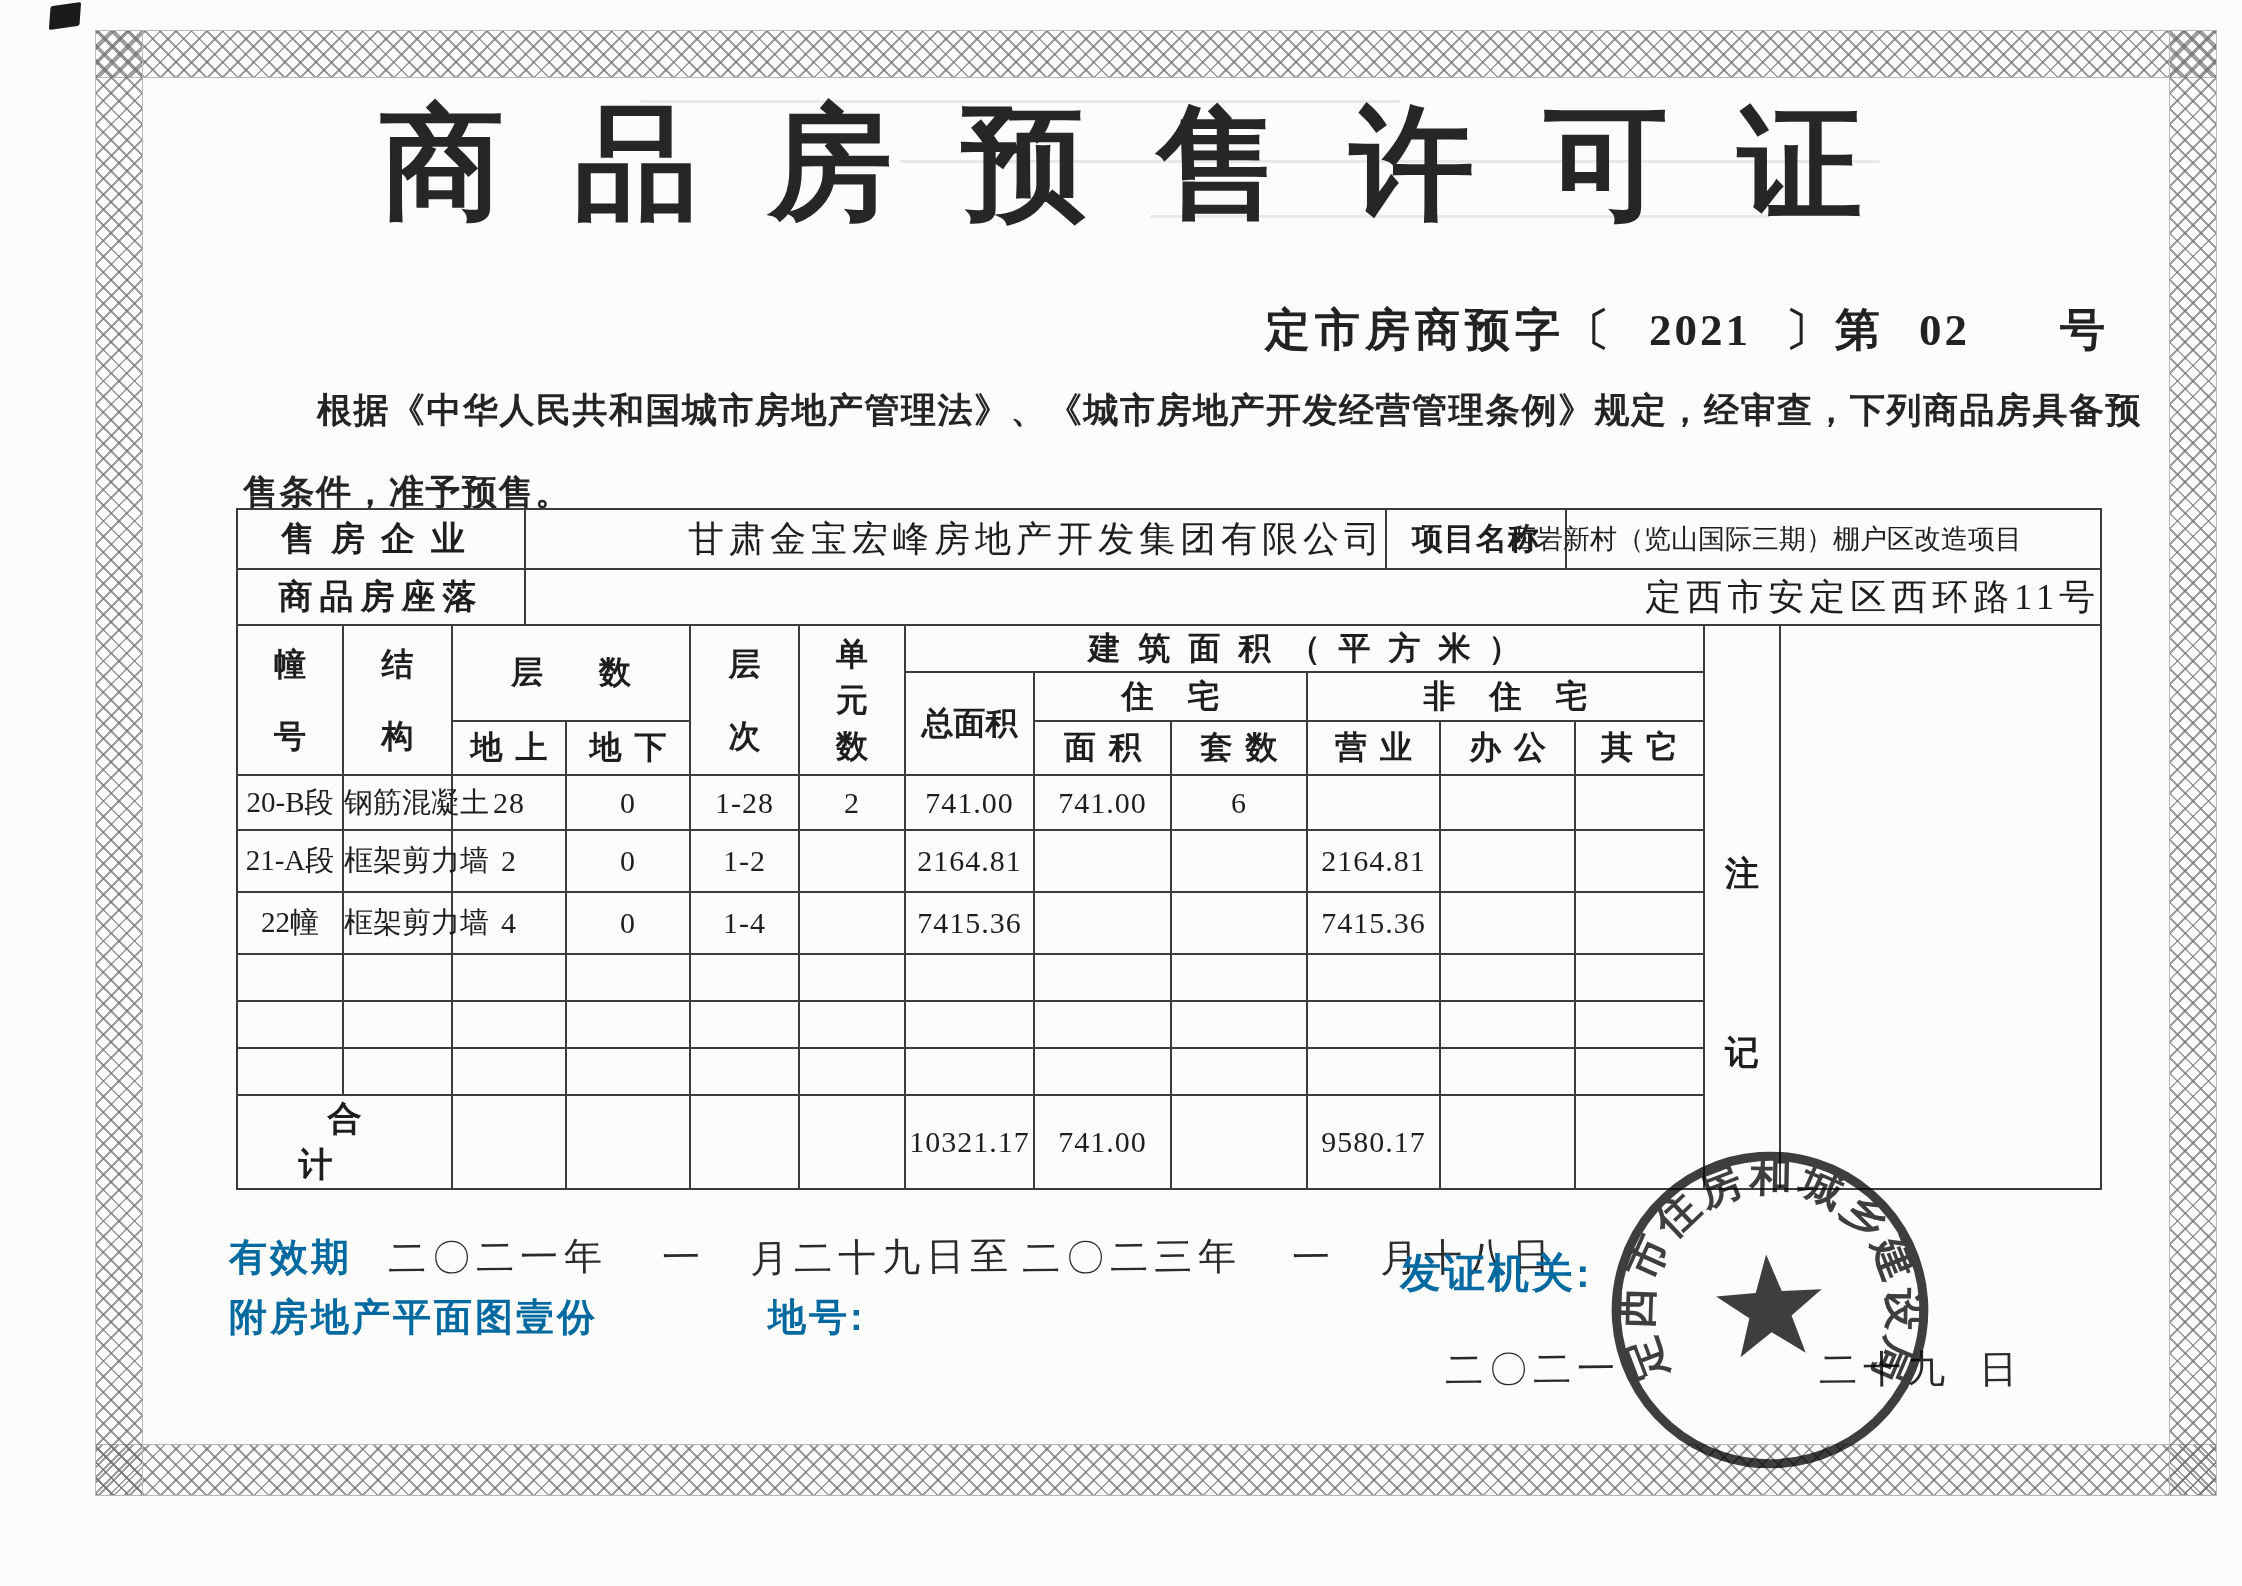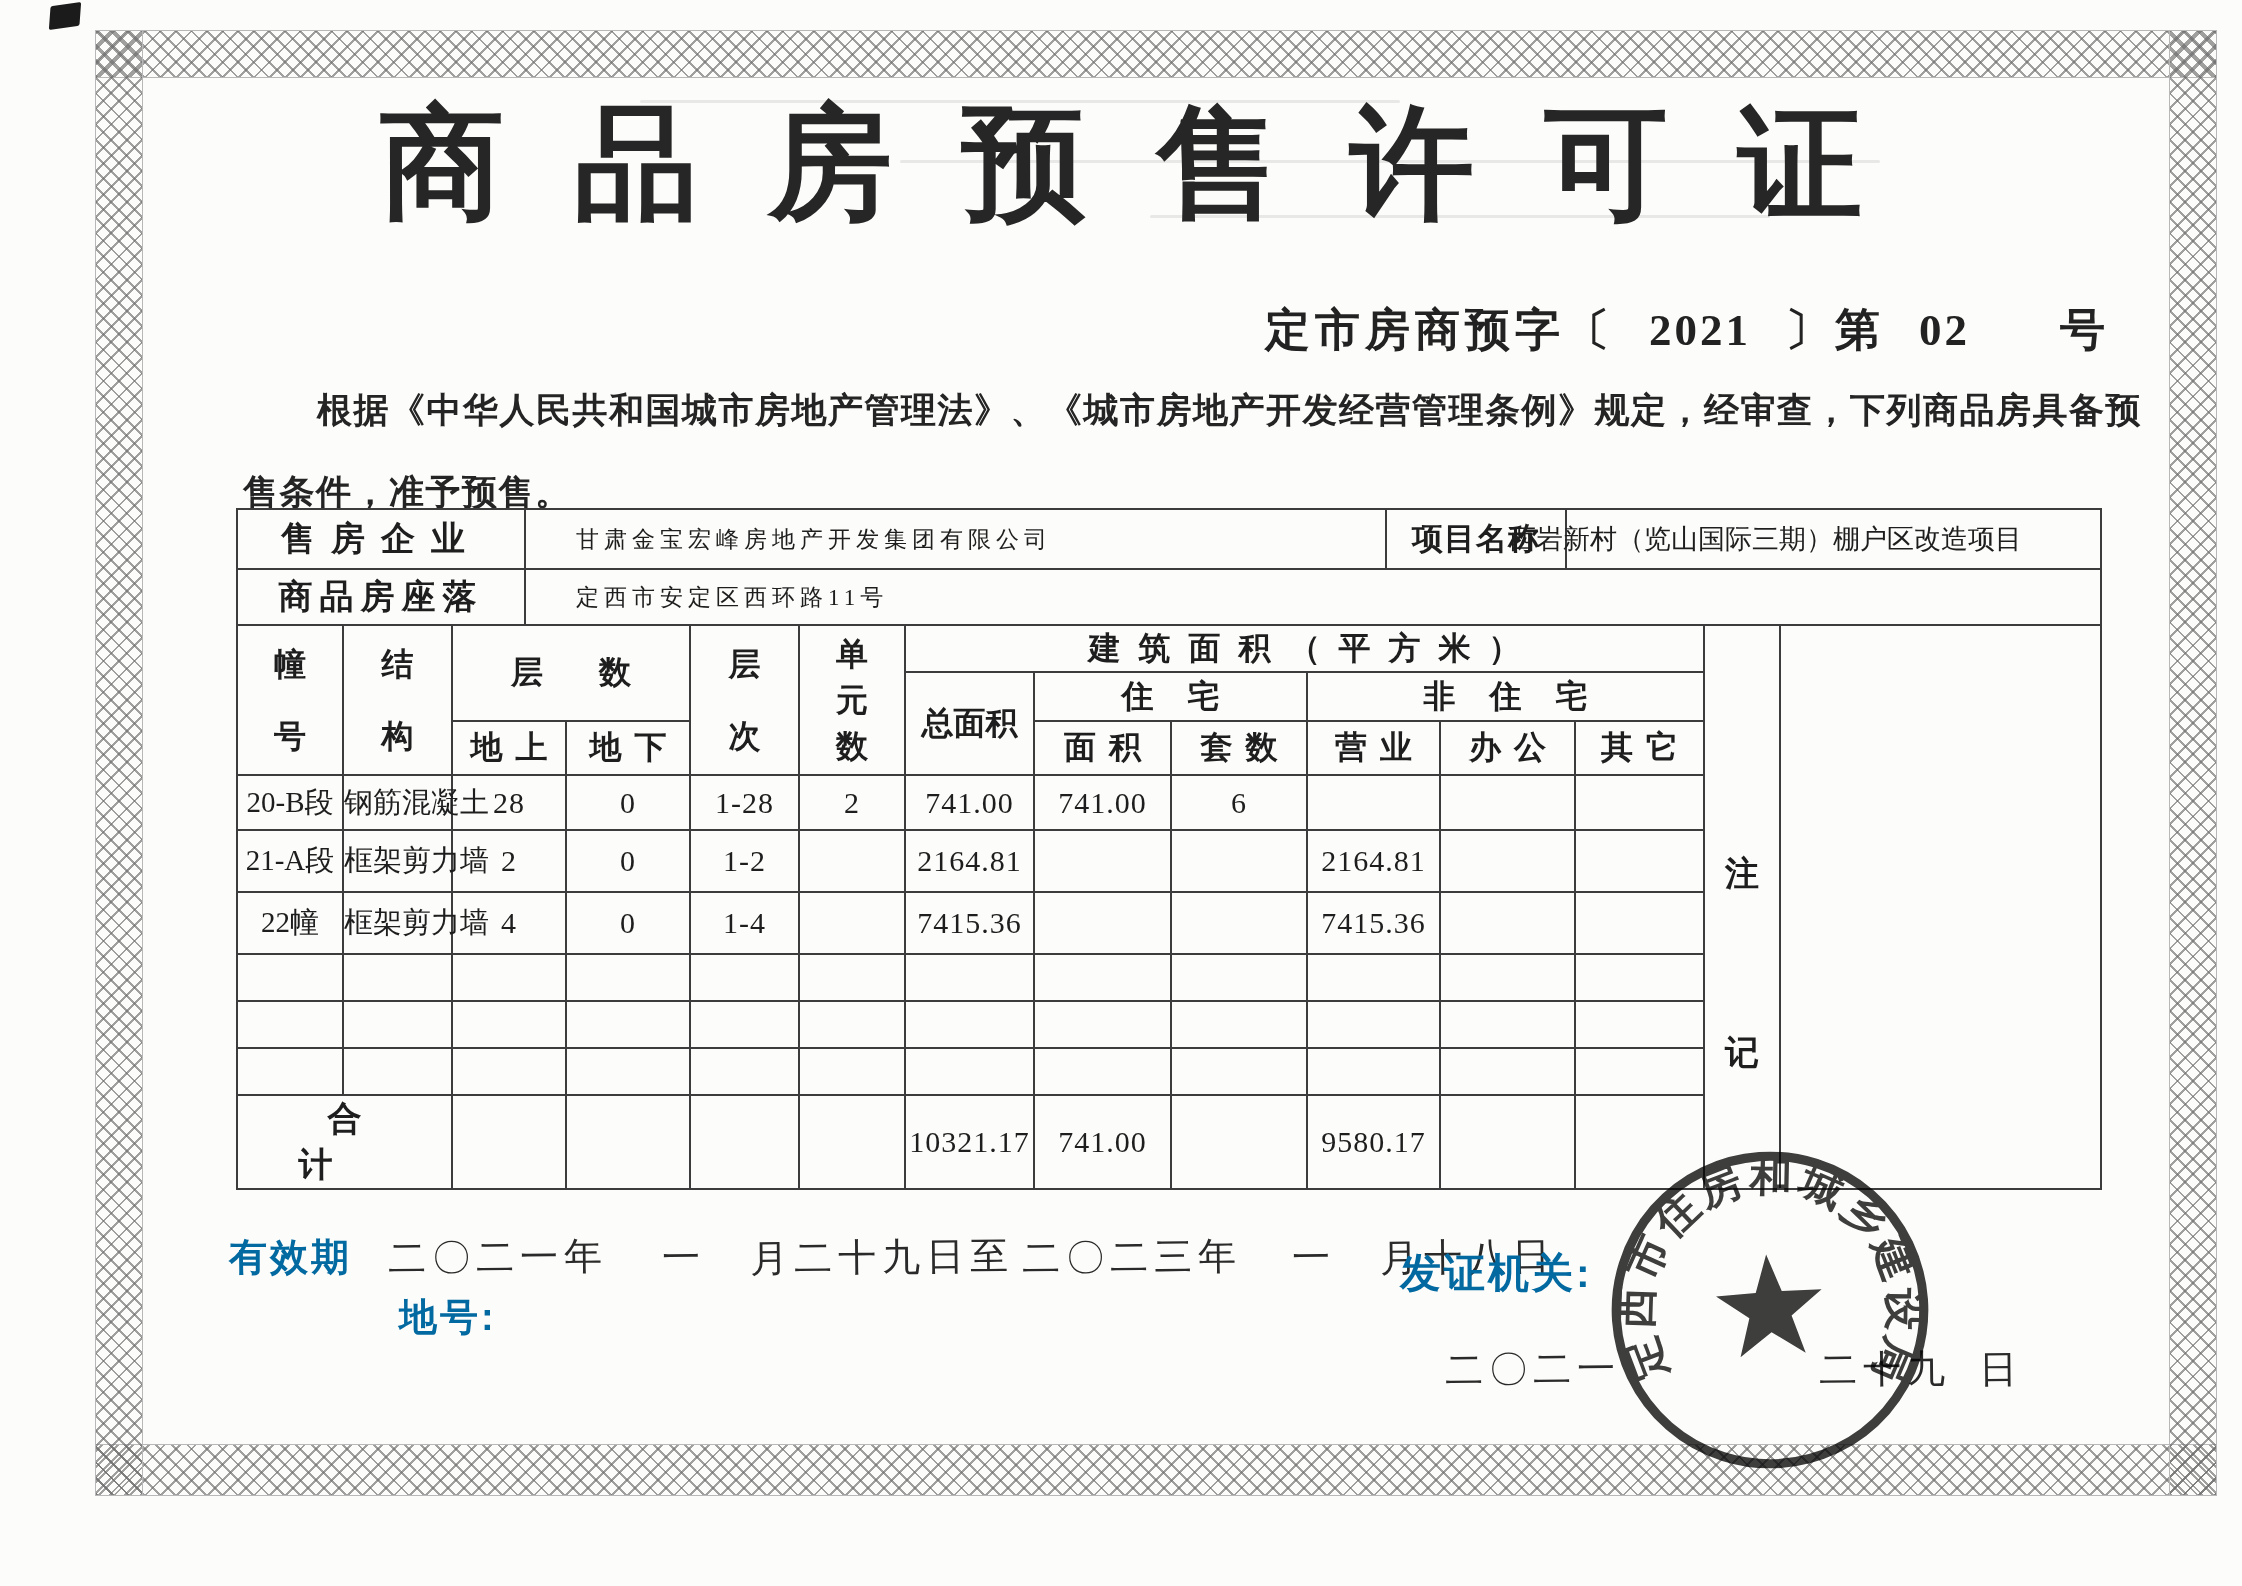--- a/index.html
+++ b/index.html
@@ -34,21 +34,21 @@
     font-family:Liberation Mono, monospace;
     font-size:35px;line-height:82px;text-indent:74px;letter-spacing:1.5px;font-weight:700;color:#242424;}
 
   table{border-collapse:collapse;table-layout:fixed;position:absolute;background:transparent;}
   td{border:2px solid #3c3c3c;text-align:center;vertical-align:middle;padding:0;
      font-size:29px;color:#1e1e1e;}
 
   .info-table{left:236px;top:508px;width:1864px;}
   .info-label{font-weight:700;font-size:34px;letter-spacing:16px;}
   .info-label.loc{letter-spacing:7px;}
-  .info-value{text-align:left;font-size:23px;letter-spacing:5px;padding-left:50px;white-space:nowrap;}
+  .info-value{text-align:right;font-size:36px;letter-spacing:5px;padding-left:50px;white-space:nowrap;}
   .proj-label{font-weight:700;font-size:31px;letter-spacing:1px;}
   .proj-value{text-align:left;font-size:27px;white-space:nowrap;overflow:visible;}
   .proj-value .shift{display:inline-block;margin-left:-58px;background:transparent;}
 
   .main-table{left:236px;top:624px;width:1864px;}
   .hcell{font-weight:700;font-size:32px;}
   .stack{display:flex;flex-direction:column;align-items:center;line-height:1;}
   .stack.gap-big span{margin:20px 0;}
   .stack.gap-sm span{margin:7px 0;}
   .sp-floors{letter-spacing:56px;text-indent:56px;}
@@ -298,20 +298,21 @@
     <span class="f-print">有效期</span>
     <span class="f-hand" style="margin-left:36px">二〇二一年</span>
     <span class="f-hand" style="margin-left:54px">一</span>
     <span class="f-hand" style="margin-left:44px">月二十九日至</span>
     <span class="f-hand" style="margin-left:8px">二〇二三年</span>
     <span class="f-hand" style="margin-left:50px">一</span>
     <span class="f-hand" style="margin-left:44px">月十八日</span>
   </div>
 
   <div class="footer-line attachment">
+    <span class="f-print">附房地产平面图壹份</span>
     <span class="f-print" style="margin-left:170px">地号:</span>
   </div>
 
   <div class="footer-line issuer">
     <span class="f-print" style="font-size:41px">发证机关:</span>
   </div>
 
   <div class="footer-line issue-date">
     <span class="f-hand">二〇二一</span>
     <span class="f-hand" style="margin-left:198px">二十九</span>

